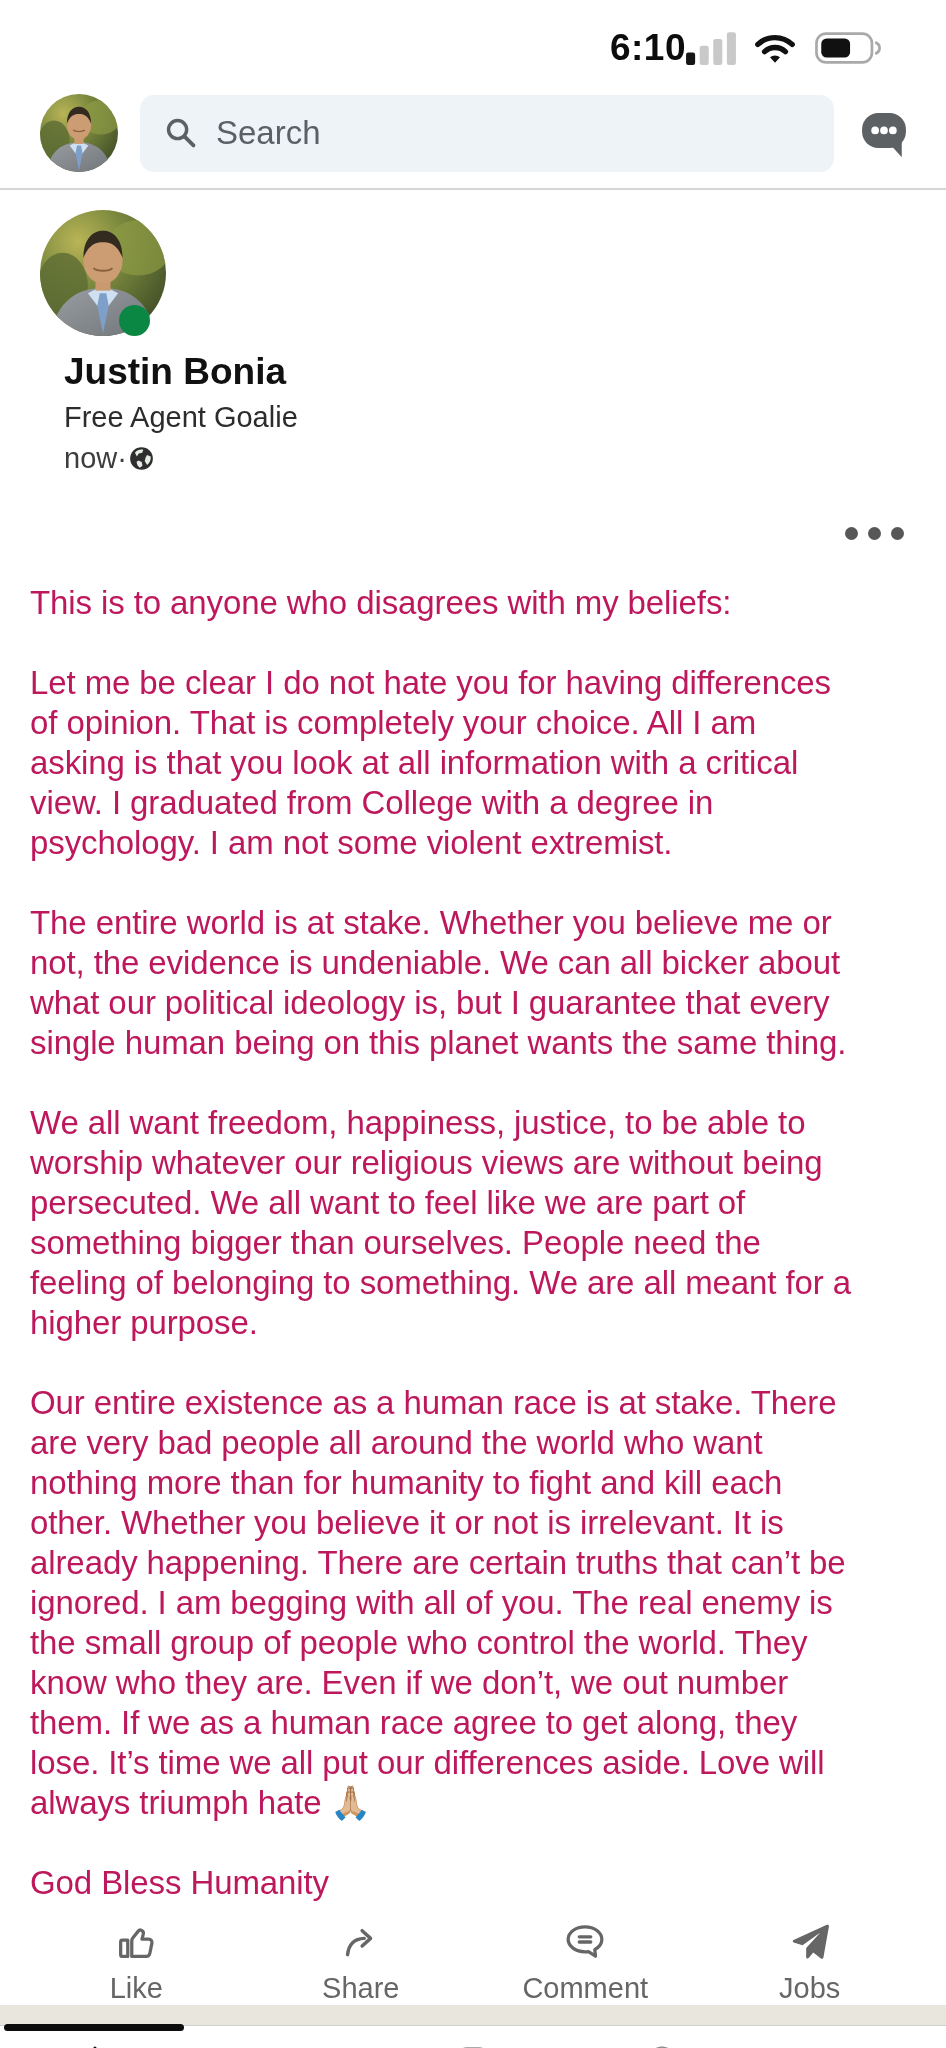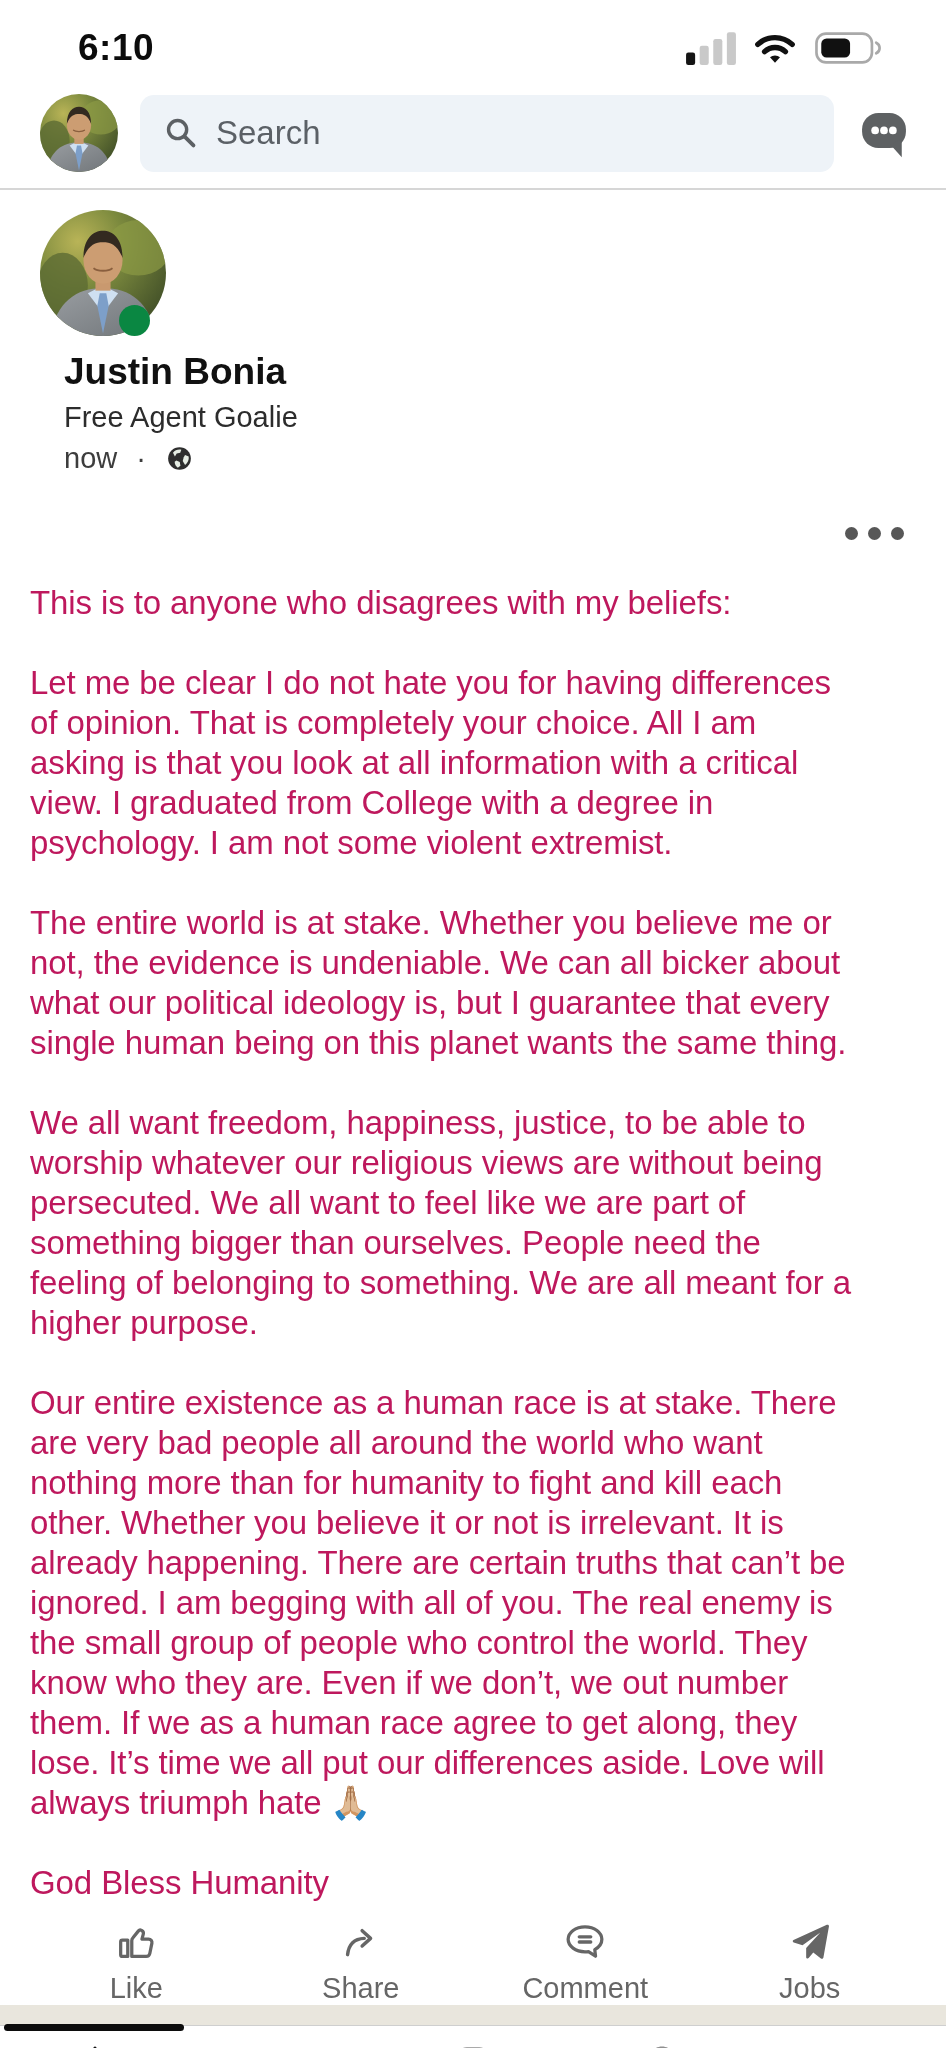--- a/index.html
+++ b/index.html
@@ -7,21 +7,21 @@
   body {
     font-family: "Liberation Sans", sans-serif;
     background: #ffffff;
     color: #191919;
     position: relative;
     overflow: hidden;
   }
   
   .status-bar {
     height: 80px;
-    display: flex; align-items: center; justify-content: space-between;
+    display: flex; align-items: center; justify-content: flex-end;
     padding: 16px 62px 0 78px;
   }
   .time { font-size: 37px; font-weight: 700; letter-spacing: 0.5px; color: #0c0c0c; }
   .status-right { display: flex; align-items: center; gap: 15px; }
   
   .app-header {
     display: flex; align-items: center;
     padding: 14px 34px 16px 40px;
     border-bottom: 2px solid #d6d6d6;
     gap: 22px;
@@ -41,21 +41,21 @@
   .avatar-wrap { position: relative; width: 126px; height: 126px; flex: 0 0 auto; }
   .avatar-lg { width: 126px; height: 126px; border-radius: 50%; overflow: hidden; }
   .presence-dot {
     position: absolute; bottom: 0; right: 16px;
     width: 31px; height: 31px; border-radius: 50%;
     background: #0a8742;
   }
   .post-id { margin-left: 24px; padding-top: 14px; }
   .author-name { font-size: 37px; font-weight: 700; color: #111; line-height: 1.2; }
   .author-headline { font-size: 29px; color: #2c2c2c; margin-top: 7px; }
-  .post-meta { display: flex; align-items: center; gap: 19px; margin-top: 8px; font-size: 29px; color: #3d3d3d; }
+  .post-meta { display: flex; align-items: center; gap: 0; margin-top: 8px; font-size: 29px; color: #3d3d3d; }
   .overflow-menu { margin-left: auto; margin-top: 46px; display: flex; gap: 10px; padding: 6px; }
   .overflow-menu i { width: 13px; height: 13px; border-radius: 50%; background: #575757; display: block; }
   
   .post-body { padding: 37px 24px 0 30px; }
   .post-body p {
     font-size: 33px; line-height: 40px; color: #be185d;
     white-space: pre-line; margin-bottom: 40px;
     letter-spacing: -0.1px;
   }
   .post-body p:last-child { margin-bottom: 0; }

